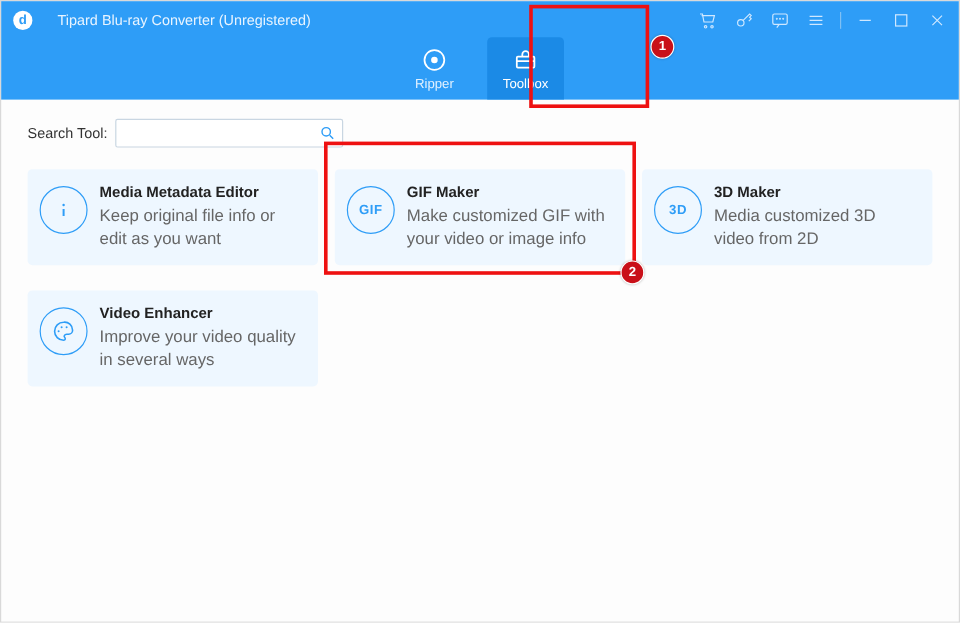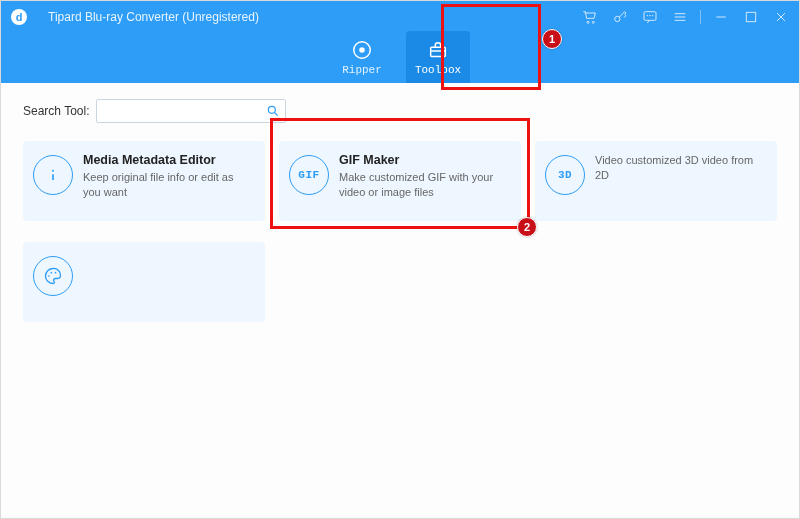--- a/index.html
+++ b/index.html
@@ -7,41 +7,41 @@
   .window { width: 800px; height: 519px; border: 1px solid #d9d9d9; background: #fdfdfd; position: relative; }
   
   .header { height: 82px; background: #2e9df7; color: #fff; position: relative; }
   .title-row { display: flex; align-items: center; padding: 5px 10px 0 10px; height: 26px; }
   .logo { width: 16px; height: 16px; border-radius: 50%; background: #fff; color: #2e9df7; font-size: 11px; font-weight: bold; display: flex; align-items: center; justify-content: center; margin-right: 6px; }
   .title { font-size: 12px; color: #e8f4ff; margin-left: 15px; }
   .win-controls { margin-left: auto; display: flex; gap: 14px; align-items: center; }
   .win-controls svg { width: 16px; height: 16px; stroke: #cfe8ff; fill: none; stroke-width: 1.5; }
   .win-controls .ico { cursor: pointer; display:flex; align-items:center; }
   
-  .tabs { display: flex; justify-content: center; align-items: flex-end; height: 56px; gap: 12px; font-family: Liberation Mono, monospace; }
+  .tabs { display: flex; justify-content: center; align-items: flex-end; height: 56px; gap: 12px; }
   .tab { display: flex; flex-direction: column; align-items: center; justify-content: center; width: 64px; height: 52px; color: #e1f1ff; font-size: 11px; cursor: pointer; border-radius: 4px 4px 0 0; }
   .tab.active { background: #1b8ae6; color: #fff; }
   .tab .ticon { width: 22px; height: 22px; margin-bottom: 3px; display:flex; align-items:center; justify-content:center; }
   .tab .ticon svg { stroke: #fff; fill: none; stroke-width: 1.6; }
   
   .body { padding: 16px 22px; }
   .search-row { display: flex; align-items: center; margin-bottom: 18px; }
   .search-label { font-size: 12px; color: #333; margin-right: 6px; }
   .search-box { position: relative; width: 190px; }
   .search-input { width: 100%; height: 24px; border: 1px solid #c9d6e2; border-radius: 2px; padding: 0 26px 0 6px; font-size: 12px; outline: none; }
   .search-btn { position: absolute; right: 4px; top: 3px; width: 18px; height: 18px; display:flex; align-items:center; justify-content:center; cursor:pointer; }
   .search-btn svg { stroke: #2e9df7; stroke-width: 2; fill: none; }
   
   .grid { display: grid; grid-template-columns: repeat(3, 242px); grid-auto-rows: 80px; gap: 21px 14px; }
   .card { background: #eef7ff; border-radius: 4px; padding: 12px 12px 12px 10px; display: flex; cursor: pointer; }
-  .card .cicon { width: 40px; height: 40px; border: 1.5px solid #2e9df7; border-radius: 50%; flex-shrink: 0; display:flex; align-items:center; justify-content:center; color:#2e9df7; margin-right: 10px; margin-top: 2px; font-family: Liberation Mono, monospace; }
+  .card .cicon { width: 40px; height: 40px; border: 1.5px solid #2e9df7; border-radius: 50%; flex-shrink: 0; display:flex; align-items:center; justify-content:center; color:#2e9df7; margin-right: 10px; margin-top: 2px; }
   .card .cicon svg { stroke: #2e9df7; fill: none; stroke-width: 1.6; }
   .card .ctext { flex: 1; }
   .card .ctitle { font-size: 12.5px; font-weight: 600; color: #222; margin-bottom: 3px; }
-  .card .cdesc { font-size: 11px; color: #666; line-height: 1.35; }
+  .card .cdesc { font-size: 14px; color: #666; line-height: 1.35; }
   .gif-text { font-size: 11px; font-weight: bold; letter-spacing: 0.5px; }
   
   .annot-box1 { position: absolute; border: 3px solid #e11; pointer-events: none; left: 440px; top: 3px; width: 100px; height: 86px; z-index: 50; }
   .annot-box2 { position: absolute; border: 3px solid #e11; pointer-events: none; left: 269px; top: 117px; width: 260px; height: 111px; z-index: 50; }
   .annot-dot { position: absolute; width: 20px; height: 20px; border-radius: 50%; background: #c91019; border: 1px solid #fff; color: #fff; font-size: 11px; font-weight: bold; display:flex; align-items:center; justify-content:center; z-index: 60; box-shadow: 0 0 2px rgba(0,0,0,.3); }
   .annot1 { left: 541px; top: 28px; }
   .annot2 { left: 516px; top: 216px; }
 </style>
 </head>
 <body>
@@ -149,42 +149,47 @@
         </div>
       </div>
 
 
       <div class="card">
         <div class="cicon">
             <span class="gif-text">GIF</span>
           </div>
         <div class="ctext">
           <div class="ctitle">GIF Maker</div>
-          <div class="cdesc">Make customized GIF with your video or image files</div>
+          <div class="cdesc">Make customized GIF with your video or image info</div>
         </div>
       </div>
 
       <div class="card">
         <div class="cicon">
             <span class="gif-text">3D</span>
           </div>
         <div class="ctext">
-          <div class="cdesc">Video customized 3D video from 2D</div>
+          <div class="ctitle">3D Maker</div>
+          <div class="cdesc">Media customized 3D video from 2D</div>
         </div>
       </div>
 
       <div class="card">
         <div class="cicon">
             <svg viewBox="0 0 24 24" width="20" height="20">
               <path d="M12 3a9 9 0 1 0 0 18c2 0 2-2 1-3s0-3 2-3h2a4 4 0 0 0 4-4 8 8 0 0 0-9-8z"></path>
               <circle cx="7" cy="12" r="1" fill="#2e9df7" stroke="none"></circle>
               <circle cx="10" cy="8" r="1" fill="#2e9df7" stroke="none"></circle>
               <circle cx="15" cy="8" r="1" fill="#2e9df7" stroke="none"></circle>
             </svg>
           </div>
+        <div class="ctext">
+          <div class="ctitle">Video Enhancer</div>
+          <div class="cdesc">Improve your video quality in several ways</div>
+        </div>
       </div>
 
     </div>
   </div>
 
   <div class="annot-box1"></div>
   <div class="annot-dot annot1">1</div>
   <div class="annot-box2"></div>
   <div class="annot-dot annot2">2</div>
 

